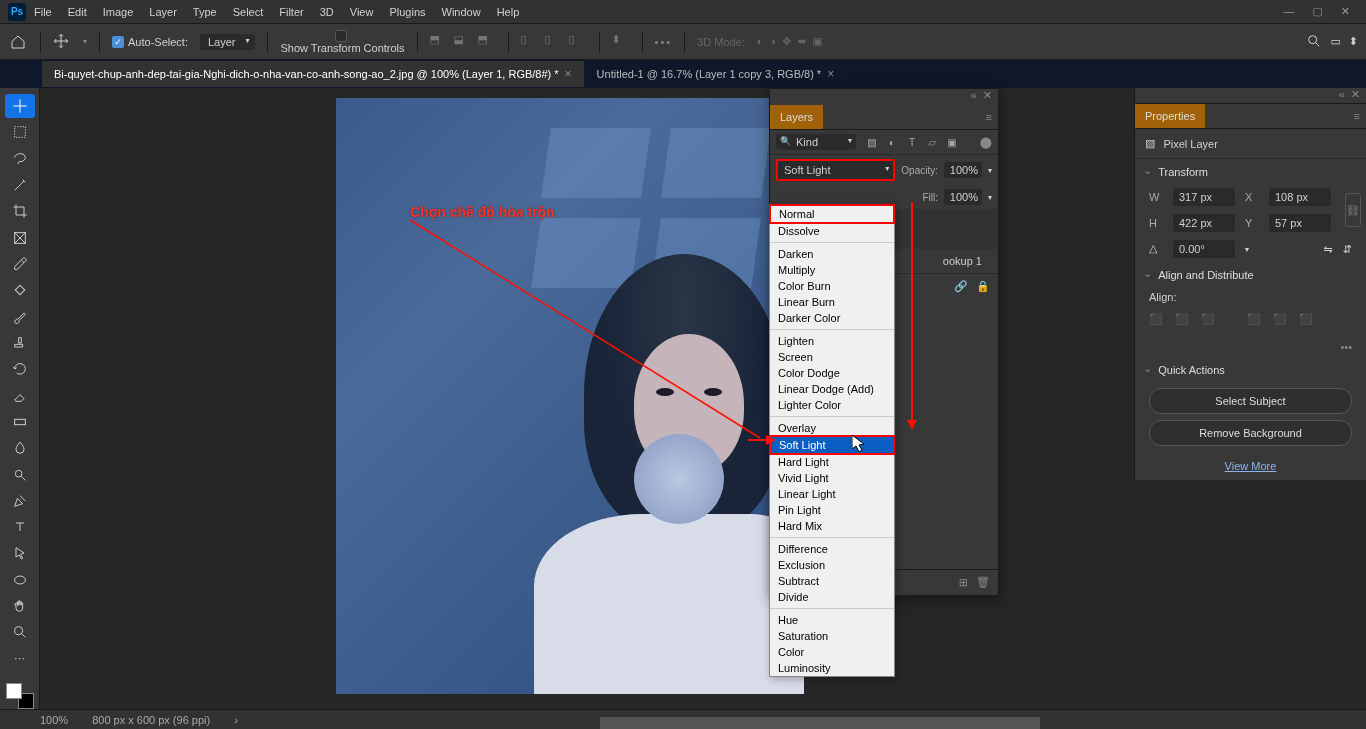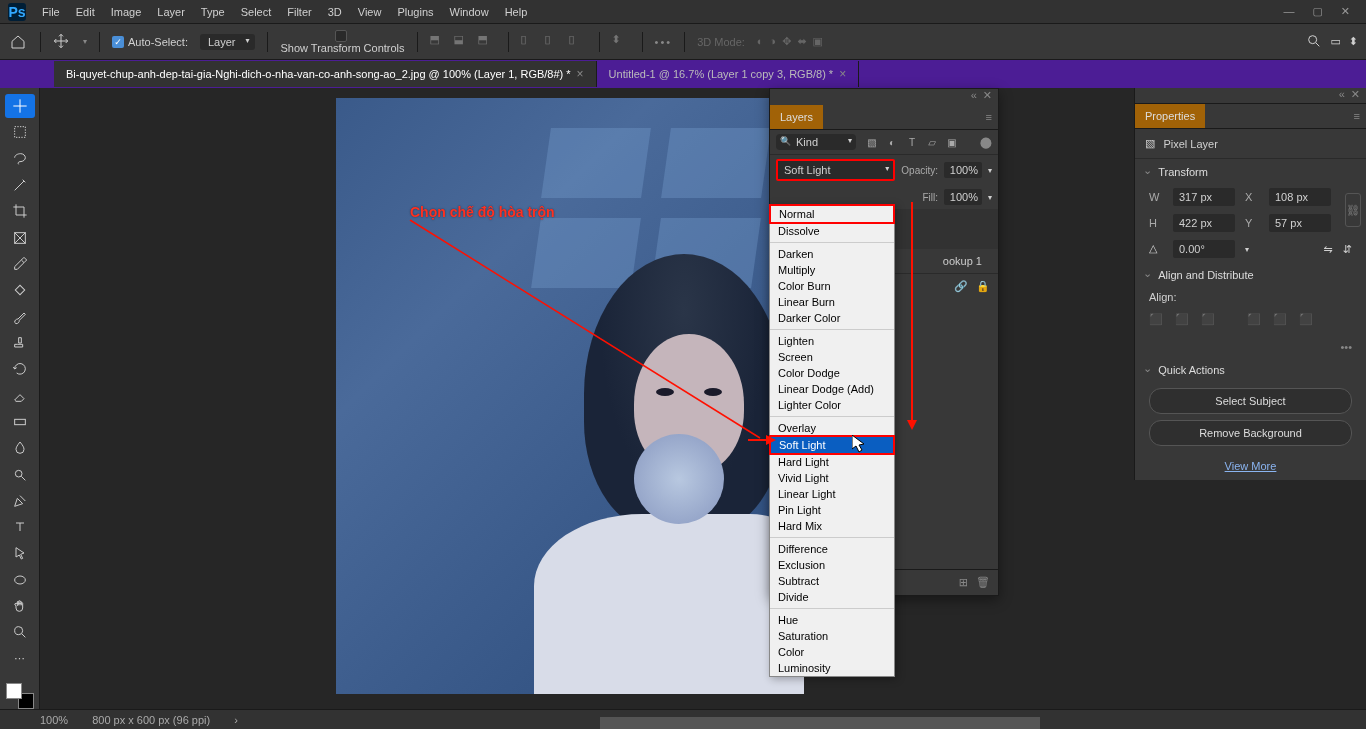--- a/index.html
+++ b/index.html
@@ -1,41 +1,41 @@
 <!DOCTYPE html>
 <html><head>
 <meta charset="utf-8">
 <style>
 * { margin: 0; padding: 0; box-sizing: border-box; font-family: "Segoe UI", Tahoma, sans-serif; font-size: 11px; user-select: none; }
 body { background: #323232; color: #d0d0d0; width: 1366px; height: 729px; overflow: hidden; position: relative; }
 
 
 .menu-bar { height: 24px; background: #323232; display: flex; align-items: center; padding: 0 8px; border-bottom: 1px solid #1a1a1a; }
-.ps-logo { width: 18px; height: 18px; background: #001e36; border-radius: 3px; display: flex; align-items: center; justify-content: center; color: #31a8ff; font-weight: bold; font-size: 14px; margin-right: 8px; }
+.ps-logo { width: 18px; height: 18px; background: #001e36; border-radius: 3px; display: flex; align-items: center; justify-content: center; color: #31a8ff; font-weight: bold; font-size: 10px; margin-right: 0; }
 .menu-bar .menu-item { padding: 4px 8px; cursor: pointer; }
 .window-controls { margin-left: auto; display: flex; gap: 18px; padding-right: 8px; color: #999; }
 .window-controls span { cursor: pointer; }
 
 
 .options-bar { height: 36px; background: #383838; display: flex; align-items: center; padding: 0 8px; border-bottom: 1px solid #1a1a1a; gap: 12px; }
 .home-icon { width: 20px; height: 20px; display: flex; align-items: center; justify-content: center; }
 .move-icon-sm { width: 18px; height: 18px; }
 .checkbox { width: 12px; height: 12px; background: #4a8fd8; border-radius: 2px; display: inline-flex; align-items: center; justify-content: center; color: #fff; font-size: 9px; margin-right: 4px; }
 .checkbox.off { background: #2a2a2a; border: 1px solid #555; }
 .layer-dropdown { background: #2a2a2a; padding: 2px 20px 2px 8px; border-radius: 3px; position: relative; }
 .layer-dropdown::after { content: "▾"; position: absolute; right: 6px; font-size: 8px; }
 .divider-v { width: 1px; height: 20px; background: #1a1a1a; }
 .align-icons { display: flex; gap: 6px; }
 .align-icon { width: 18px; height: 18px; opacity: 0.4; }
 .dots-h { letter-spacing: 2px; color: #888; }
 .threed { color: #666; }
 .right-controls { margin-left: auto; display: flex; gap: 8px; align-items: center; }
 
 
-.tabs { height: 28px; background: #4c1d95; display: flex; align-items: center; padding-left: 54px; }
+.tabs { height: 28px; background: #0f172a; display: flex; align-items: center; padding-left: 42px; }
 .tab { padding: 6px 12px; color: #bbb; display: flex; align-items: center; gap: 6px; border-right: 1px solid #1a1a1a; cursor: pointer; }
 .tab.active { background: #323232; color: #fff; }
 .tab .close { color: #888; font-size: 12px; }
 
 
 .main { display: flex; height: calc(729px - 24px - 36px - 28px - 20px); }
 
 
 .tools { width: 40px; background: #383838; border-right: 1px solid #1a1a1a; display: flex; flex-direction: column; align-items: center; padding-top: 6px; gap: 2px; }
 .tool { width: 30px; height: 26px; display: flex; align-items: center; justify-content: center; border-radius: 3px; cursor: pointer; color: #ccc; }

